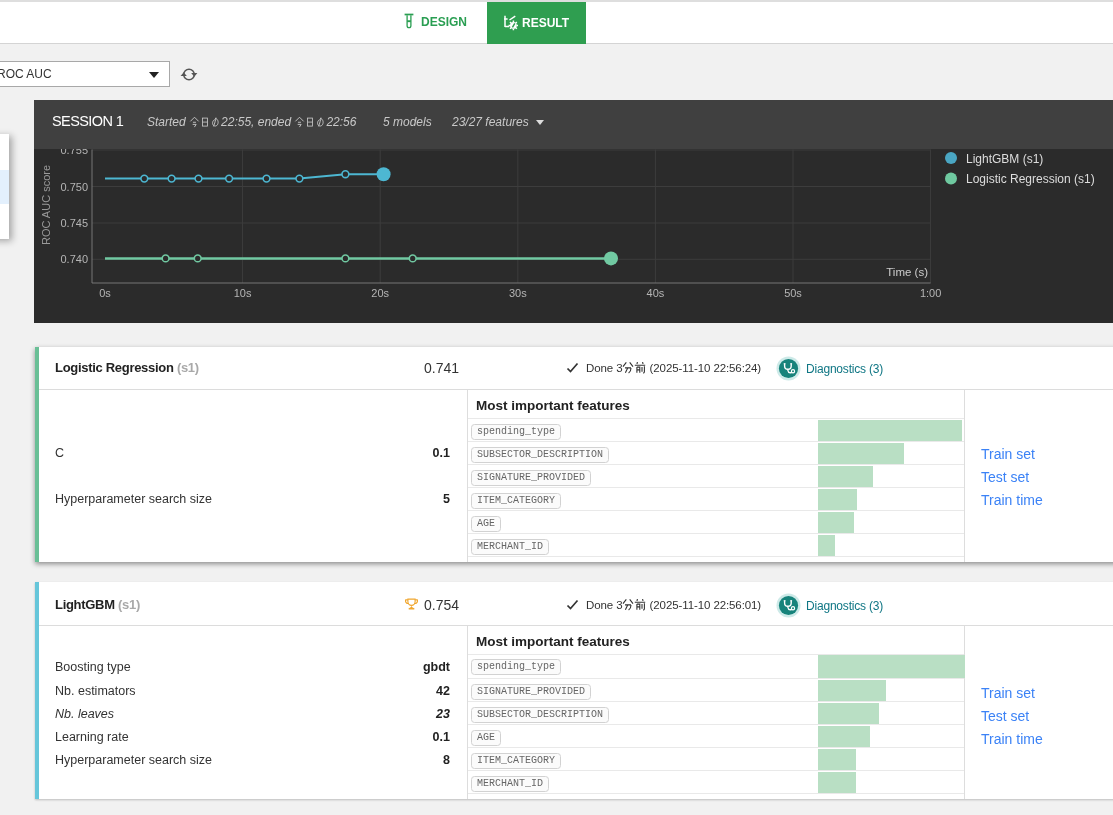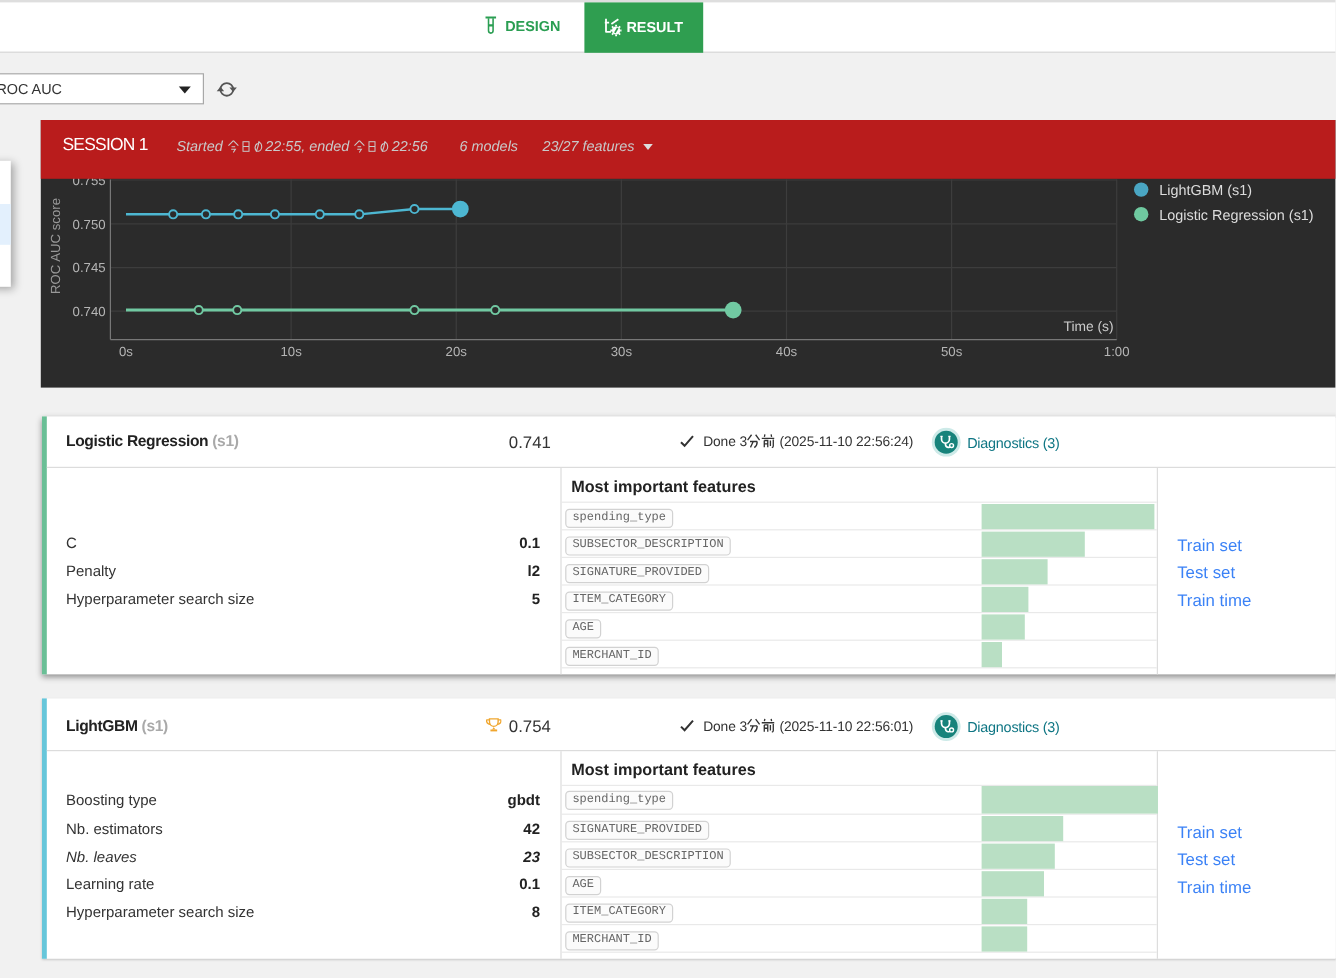--- a/index.html
+++ b/index.html
@@ -14,21 +14,21 @@
 #tab-result svg { vertical-align:-3.5px; margin-right:4px; }
 
 #selbox { position:absolute; left:-28px; top:61px; width:198px; height:26px; background:#fff; border:1px solid #a8a8a8; font-size:12px; color:#333; line-height:24px; padding-left:24px; }
 #selbox .caret { position:absolute; right:10px; top:10px; width:0; height:0; border-left:5px solid transparent; border-right:5px solid transparent; border-top:6px solid #222; }
 #refresh { position:absolute; left:180px; top:67px; }
 
 #menu { position:absolute; left:-51px; top:133.5px; width:60px; height:105.4px; background:#fff; box-shadow:3px 2px 7px rgba(0,0,0,0.32); z-index:5; }
 #menu .sel { position:absolute; left:0; top:36px; width:100%; height:34.7px; background:#e3f0fd; }
 
 #panel { position:absolute; left:34px; top:100px; width:1079px; height:223px; background:#2b2b2b; }
-#phead { position:absolute; left:0; top:0; width:100%; height:49px; background:#b91c1c; z-index:2; }
+#phead { position:absolute; left:0; top:0; width:100%; height:49px; background:#404040; z-index:2; }
 #phead .t1 { position:absolute; left:18px; top:13px; font-size:14.5px; color:#fff; letter-spacing:-0.6px; }
 #phead .t2 { position:absolute; left:113px; top:15px; font-size:12px; font-style:italic; color:#c9c9c9; }
 #phead .t3 { position:absolute; left:349px; top:15px; font-size:12px; font-style:italic; color:#c9c9c9; }
 #phead .t4 { position:absolute; left:418px; top:15px; font-size:12px; font-style:italic; color:#c9c9c9; }
 #phead .caret { display:inline-block; width:0; height:0; border-left:4.5px solid transparent; border-right:4.5px solid transparent; border-top:5.5px solid #ddd; margin-left:7px; vertical-align:1px; }
 
 .card { position:absolute; left:35px; width:1245px; background:#fff; border-left:4px solid #6abf96; box-shadow:0 1px 2px rgba(0,0,0,0.22); }
 #card1 { top:347px; height:215px; box-shadow:0 2px 5px rgba(0,0,0,0.42); }
 #card2 { top:582px; height:217px; border-left-color:#66c6da; }
 .chead { position:absolute; left:0; top:0; width:100%; height:43px; border-bottom:1px solid #dcdcdc; }
@@ -160,21 +160,21 @@
           <path d="M5.3 3.4 C2.2 4.4 2 9.2 4.6 10.2 C7.4 11.2 9.2 8.2 8.8 5.6 C8.5 3.6 7.4 2.2 5.6 2.2"></path>
         </svg>22:55, ended <svg class="kj" width="11" height="12" viewBox="0 0 12 12" stroke="#c9c9c9" fill="none" stroke-width="1">
           <path d="M6 0.8 L1.5 5.3 M6 0.8 L10.5 5.3 M4.3 6.3 H7.6 M4 8.6 H7.8 L5.9 11.6"></path>
         </svg><svg class="kj" width="10" height="12" viewBox="0 0 12 12" stroke="#c9c9c9" fill="none" stroke-width="1">
           <rect x="3" y="1.3" width="6" height="9.6"></rect>
           <path d="M3 6.1 H9"></path>
         </svg><svg class="kj" width="11" height="12" viewBox="0 0 12 12" stroke="#c9c9c9" fill="none" stroke-width="1">
           <path d="M6.5 1.2 C6 4 5.3 7.5 3.8 10.8"></path>
           <path d="M5.3 3.4 C2.2 4.4 2 9.2 4.6 10.2 C7.4 11.2 9.2 8.2 8.8 5.6 C8.5 3.6 7.4 2.2 5.6 2.2"></path>
         </svg>22:56</div>
-    <div class="t3">6 models</div>
+    <div class="t3">5 models</div>
     <div class="t4">23/27 features<span class="caret"></span></div>
   </div>
 </div>
 
 <div class="card" id="card1">
   <div class="chead">
     <div class="name">Logistic Regression <span class="s1">(s1)</span></div>
     <div class="score">0.741</div>
     <div class="done"><svg class="chk" width="13" height="12" viewBox="0 0 13 12" fill="none" stroke="#333" stroke-width="1.7">
           <path d="M1.5 6.5 L4.5 9.5 L11.5 1.5"></path>
@@ -191,21 +191,20 @@
             <path d="M8.6 7.5 V10 A3.3 3.3 0 0 0 15.2 10 V7.5"></path>
             <path d="M8.6 7.2 v1 M15.2 7.2 v1" stroke-width="1.8"></path>
             <path d="M11.9 13.2 V14.5 A2.6 2.6 0 0 0 17 14.8"></path>
             <circle cx="17" cy="15.3" r="1.6" fill="#17837b" stroke-width="1.2"></circle>
           </g>
         </svg>
       <span class="dtxt">Diagnostics (3)</span>
     </div>
   </div>
   <div class="prow" style="top:99px;">C<b>0.1</b></div>
-  <div class="prow" style="top:122px;">Penalty<b>l2</b></div>
   <div class="prow" style="top:145px;">Hyperparameter search size<b>5</b></div>
   <div class="mif">
     <div class="title">Most important features</div>
     <div class="mrow" style="top:0; height:29.4px;"></div>
     <div class="mrow" style="top:29.4px; height:23px;">
         <span class="tag">spending_type</span>
         <span class="bar" style="width:144.7px;"></span>
       </div>
     <div class="mrow" style="top:52.4px; height:23px;">
         <span class="tag">SUBSECTOR_DESCRIPTION</span>

